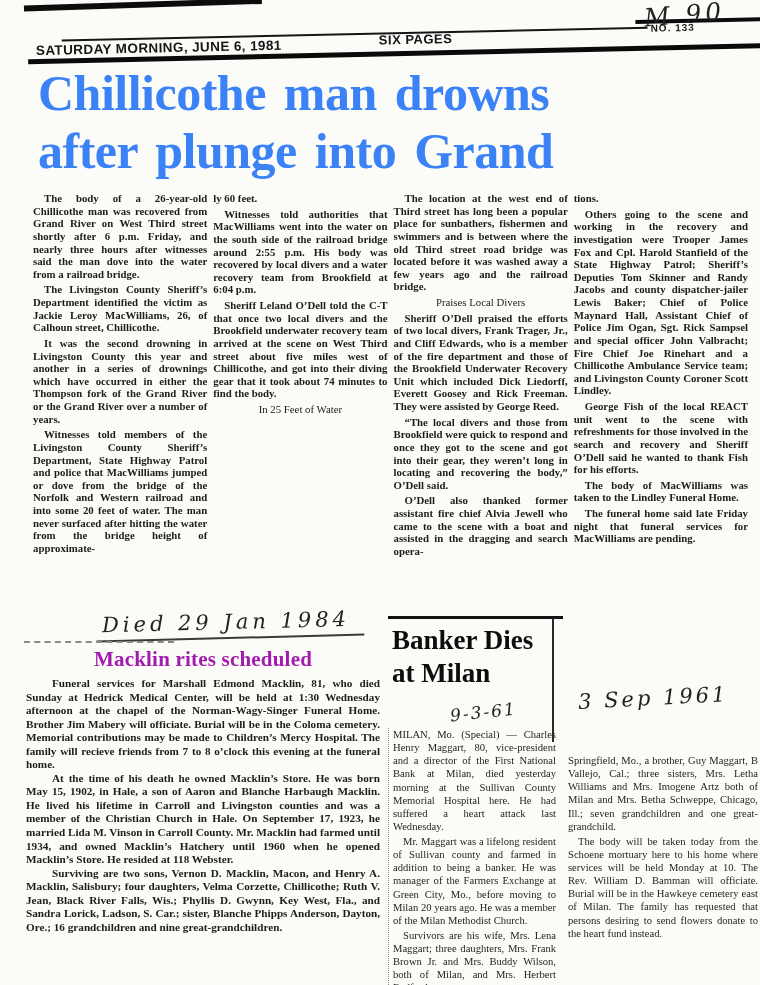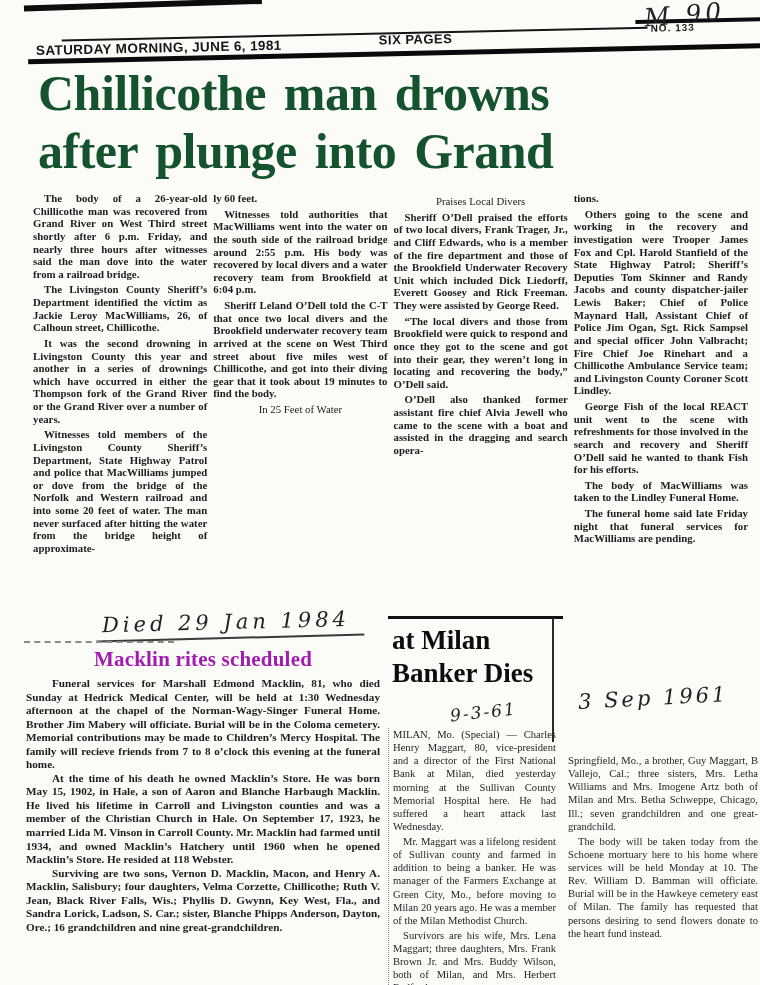--- a/index.html
+++ b/index.html
@@ -18,21 +18,21 @@
   .rule-bottom { position:absolute; left:28px; top:59px; width:745px; height:5px; background:#0a0a0a; }
   .mast-date  { position:absolute; left:36px; top:43px; font-family:"Liberation Sans",sans-serif; font-weight:bold; font-size:13.5px; letter-spacing:.4px; }
   .mast-pages { position:absolute; left:379px; top:40px; font-family:"Liberation Sans",sans-serif; font-weight:bold; font-size:13px; letter-spacing:.5px; }
   .mast-no    { position:absolute; left:651px; top:36px; font-family:"Liberation Sans",sans-serif; font-weight:bold; font-size:10px; letter-spacing:1px; }
   .hw { font-family:"DejaVu Serif", serif; font-style:italic; color:#222; }
   .hw-m90 { position:absolute; left:644px; top:0px; font-size:25px; transform:rotate(-5deg); letter-spacing:4px; }
 
   
   .headline { position:absolute; left:38px; top:64px; width:712px;
               font-weight:bold; font-size:50px; line-height:1.16;
-              letter-spacing:-0.5px; word-spacing:6px; color:#14532d; }
+              letter-spacing:-0.5px; word-spacing:6px; color:#3b82f6; }
 
   
   .article1 { position:absolute; left:33px; top:192px; width:715px; height:446px;
               display:flex; gap:6px; }
   .article1 .col { flex:1; font-size:10.8px; line-height:1.17; font-weight:bold;
                    text-align:justify; color:#1c1c1c; }
   .article1 p { text-indent:11px; margin-bottom:3px; }
   .article1 p.noindent { text-indent:0; }
   .subhead { text-align:center; text-indent:0 !important; font-weight:normal; margin:3px 0 2px 0; }
 
@@ -86,24 +86,25 @@
   <div class="article1">
     <div class="col">
       <p>The body of a 26-year-old Chillicothe man was recovered from Grand River on West Third street shortly after 6 p.m. Friday, and nearly three hours after witnesses said the man dove into the water from a railroad bridge.</p>
       <p>The Livingston County Sheriff’s Department identified the victim as Jackie Leroy MacWilliams, 26, of Calhoun street, Chillicothe.</p>
       <p>It was the second drowning in Livingston County this year and another in a series of drownings which have occurred in either the Thompson fork of the Grand River or the Grand River over a number of years.</p>
       <p>Witnesses told members of the Livingston County Sheriff’s Department, State Highway Patrol and police that MacWilliams jumped or dove from the bridge of the Norfolk and Western railroad and into some 20 feet of water. The man never surfaced after hitting the water from the bridge height of approximate-</p>
     </div>
     <div class="col">
       <p class="noindent">ly 60 feet.</p>
       <p>Witnesses told authorities that MacWilliams went into the water on the south side of the railroad bridge around 2:55 p.m. His body was recovered by local divers and a water recovery team from Brookfield at 6:04 p.m.</p>
-      <p>Sheriff Leland O’Dell told the C-T that once two local divers and the Brookfield underwater recovery team arrived at the scene on West Third street about five miles west of Chillicothe, and got into their diving gear that it took about 19 minutes to find the body.</p>
+      <p>Sheriff Leland O’Dell told the C-T that once two local divers and the Brookfield underwater recovery team arrived at the scene on West Third street about five miles west of Chillicothe, and got into their diving gear that it took about 74 minutes to find the body.</p>
       <p class="subhead">In 25 Feet of Water</p>
     </div>
     <div class="col">
+      <p>The location at the west end of Third street has long been a popular place for sunbathers, fishermen and swimmers and is between where the old Third street road bridge was located before it was washed away a few years ago and the railroad bridge.</p>
       <p class="subhead">Praises Local Divers</p>
       <p>Sheriff O’Dell praised the efforts of two local divers, Frank Trager, Jr., and Cliff Edwards, who is a member of the fire department and those of the Brookfield Underwater Recovery Unit which included Dick Liedorff, Everett Goosey and Rick Freeman. They were assisted by George Reed.</p>
       <p>“The local divers and those from Brookfield were quick to respond and once they got to the scene and got into their gear, they weren’t long in locating and recovering the body,” O’Dell said.</p>
       <p>O’Dell also thanked former assistant fire chief Alvia Jewell who came to the scene with a boat and assisted in the dragging and search opera-</p>
     </div>
     <div class="col">
       <p class="noindent">tions.</p>
       <p>Others going to the scene and working in the recovery and investigation were Trooper James Fox and Cpl. Harold Stanfield of the State Highway Patrol; Sheriff’s Deputies Tom Skinner and Randy Jacobs and county dispatcher-jailer Lewis Baker; Chief of Police Maynard Hall, Assistant Chief of Police Jim Ogan, Sgt. Rick Sampsel and special officer John Valbracht; Fire Chief Joe Rinehart and a Chillicothe Ambulance Service team; and Livingston County Coroner Scott Lindley.</p>
       <p>George Fish of the local REACT unit went to the scene with refreshments for those involved in the search and recovery and Sheriff O’Dell said he wanted to thank Fish for his efforts.</p>
       <p>The body of MacWilliams was taken to the Lindley Funeral Home.</p>
@@ -120,22 +121,22 @@
       <p>Funeral services for Marshall Edmond Macklin, 81, who died Sunday at Hedrick Medical Center, will be held at 1:30 Wednesday afternoon at the chapel of the Norman-Wagy-Singer Funeral Home. Brother Jim Mabery will officiate. Burial will be in the Coloma cemetery. Memorial contributions may be made to Children’s Mercy Hospital. The family will recieve friends from 7 to 8 o’clock this evening at the funeral home.</p>
       <p>At the time of his death he owned Macklin’s Store. He was born May 15, 1902, in Hale, a son of Aaron and Blanche Harbaugh Macklin. He lived his lifetime in Carroll and Livingston counties and was a member of the Christian Church in Hale. On September 17, 1923, he married Lida M. Vinson in Carroll County. Mr. Macklin had farmed until 1934, and owned Macklin’s Hatchery until 1960 when he opened Macklin’s Store. He resided at 118 Webster.</p>
       <p>Surviving are two sons, Vernon D. Macklin, Macon, and Henry A. Macklin, Salisbury; four daughters, Velma Corzette, Chillicothe; Ruth V. Jean, Black River Falls, Wis.; Phyllis D. Gwynn, Key West, Fla., and Sandra Lorick, Ladson, S. Car.; sister, Blanche Phipps Anderson, Dayton, Ore.; 16 grandchildren and nine great-grandchildren.</p>
     </div>
   </div>
 
   <div class="banker">
     <div class="banker-toprule"></div>
     <div class="banker-vline"></div>
     <div class="banker-head">
+      <div>Banker Dies</div>
       <div>at Milan</div>
-      <div>Banker Dies</div>
     </div>
     <div class="hw hw-banker-date">9-3-61</div>
     <div class="hw hw-banker-note">3 Sep 1961</div>
     <div class="banker-body">
       <div class="banker-col banker-col-1">
         <p class="noindent">MILAN, Mo. (Special) — Charles Henry Maggart, 80, vice-president and a director of the First National Bank at Milan, died yesterday morning at the Sullivan County Memorial Hospital here. He had suffered a heart attack last Wednesday.</p>
         <p>Mr. Maggart was a lifelong resident of Sullivan county and farmed in addition to being a banker. He was manager of the Farmers Exchange at Green City, Mo., before moving to Milan 20 years ago. He was a member of the Milan Methodist Church.</p>
         <p>Survivors are his wife, Mrs. Lena Maggart; three daughters, Mrs. Frank Brown Jr. and Mrs. Buddy Wilson, both of Milan, and Mrs. Herbert Bedford,</p>
       </div>
       <div class="banker-col banker-col-2">

